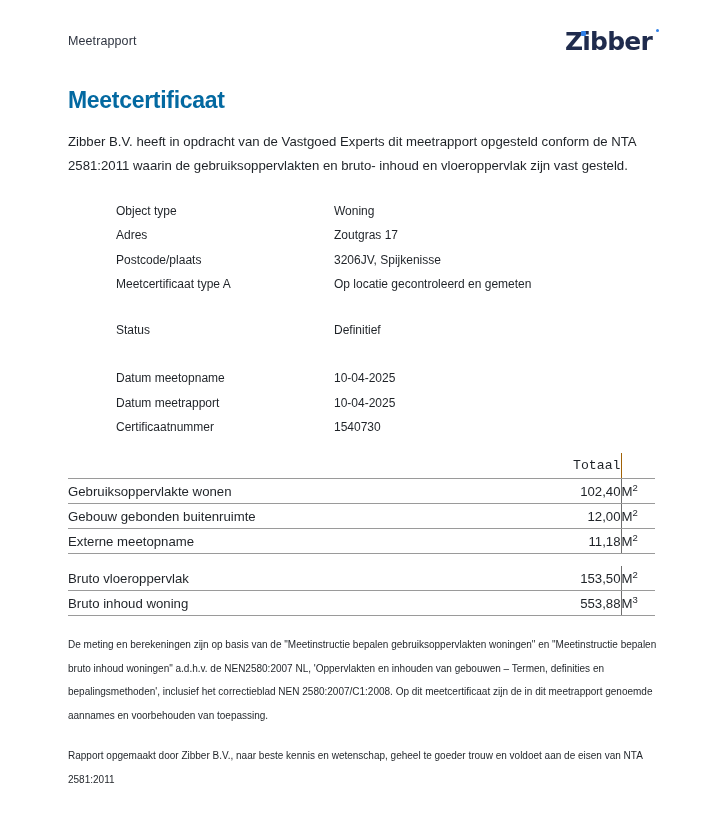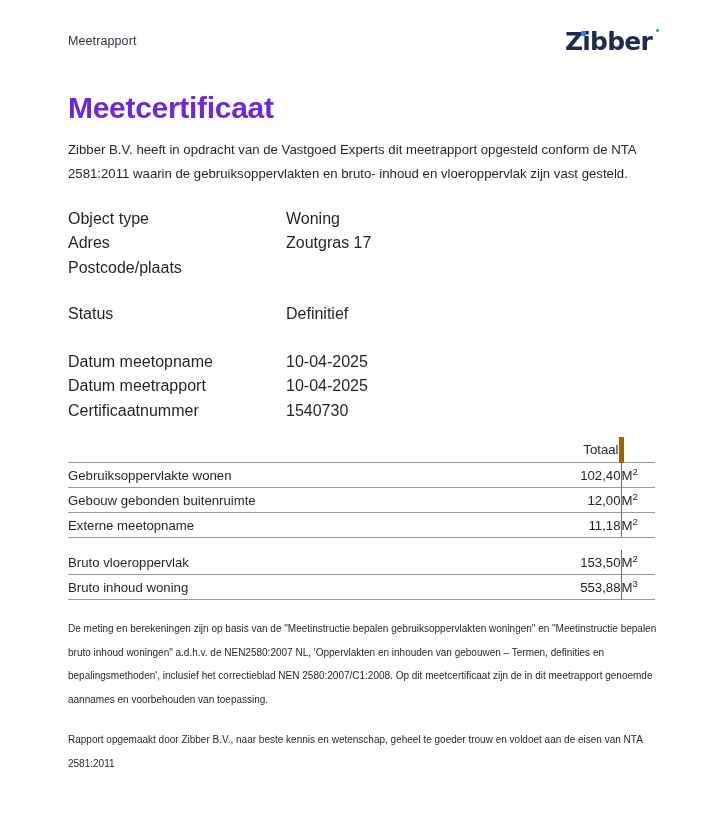--- a/index.html
+++ b/index.html
@@ -64,46 +64,47 @@
     right: -1px;
     top: 1px;
     width: 3px;
     height: 3px;
     border-radius: 50%;
     background: #2f80e8;
   }
 
   
   .doc-title {
-    margin-top: 32px;
-    font-size: 30px;
+    margin-top: 24px;
+    font-size: 23px;
     font-weight: 700;
-    color: #6d28d9;
+    color: #0369a1;
     letter-spacing: -0.3px;
     line-height: 28px;
   }
 
   
   .intro {
     margin-top: 16px;
     font-size: 13.2px;
     line-height: 23.5px;
     color: #1f2328;
     max-width: 590px;
   }
 
   
   .details {
     margin-top: 22px;
   }
   .detail-row {
     display: flex;
-    font-size: 16px;
+    font-size: 12px;
     line-height: 24.3px;
     color: #1f2328;
+    margin-left: 48px;
   }
   .detail-label { width: 218px; flex: none; }
   .detail-value { flex: 1; }
   .detail-gap-lg { height: 22px; }
   .detail-gap-md { height: 24px; }
 
   
   .meas-table {
     width: 587px;
     border-collapse: collapse;
@@ -127,21 +128,21 @@
     height: 25px;
     border-bottom: 1px solid #9a9a9a;
   }
   .meas-table tr.data td {
     height: 24px;
     border-bottom: 1px solid #9a9a9a;
   }
   .cell-name { text-align: left; padding-left: 1px; }
   .cell-val  { text-align: right; padding-right: 5px; border-right: 1px solid #6e6e6e; }
   .cell-unit { text-align: left; padding-left: 5px; }
-  .head .cell-val { border-right: 5px solid #a16207; }
+  .head .cell-val { border-right: 1px solid #a16207; font-family: Liberation Mono, monospace; }
   .head .cell-unit { border-right: none; }
 
   .unit-base { font-size: 13.2px; }
   .unit-sup  { font-size: 9.5px; vertical-align: super; line-height: 0; }
 
   
   .footer-p {
     font-size: 10px;
     line-height: 23.5px;
     color: #1f2328;
@@ -173,20 +174,25 @@
     <div class="detail-row">
       <div class="detail-label">Object type</div>
       <div class="detail-value">Woning</div>
     </div>
     <div class="detail-row">
       <div class="detail-label">Adres</div>
       <div class="detail-value">Zoutgras 17</div>
     </div>
     <div class="detail-row">
       <div class="detail-label">Postcode/plaats</div>
+      <div class="detail-value">3206JV, Spijkenisse</div>
+    </div>
+    <div class="detail-row">
+      <div class="detail-label">Meetcertificaat type A</div>
+      <div class="detail-value">Op locatie gecontroleerd en gemeten</div>
     </div>
 
     <div class="detail-gap-lg"></div>
 
     <div class="detail-row">
       <div class="detail-label">Status</div>
       <div class="detail-value">Definitief</div>
     </div>
 
     <div class="detail-gap-md"></div>

